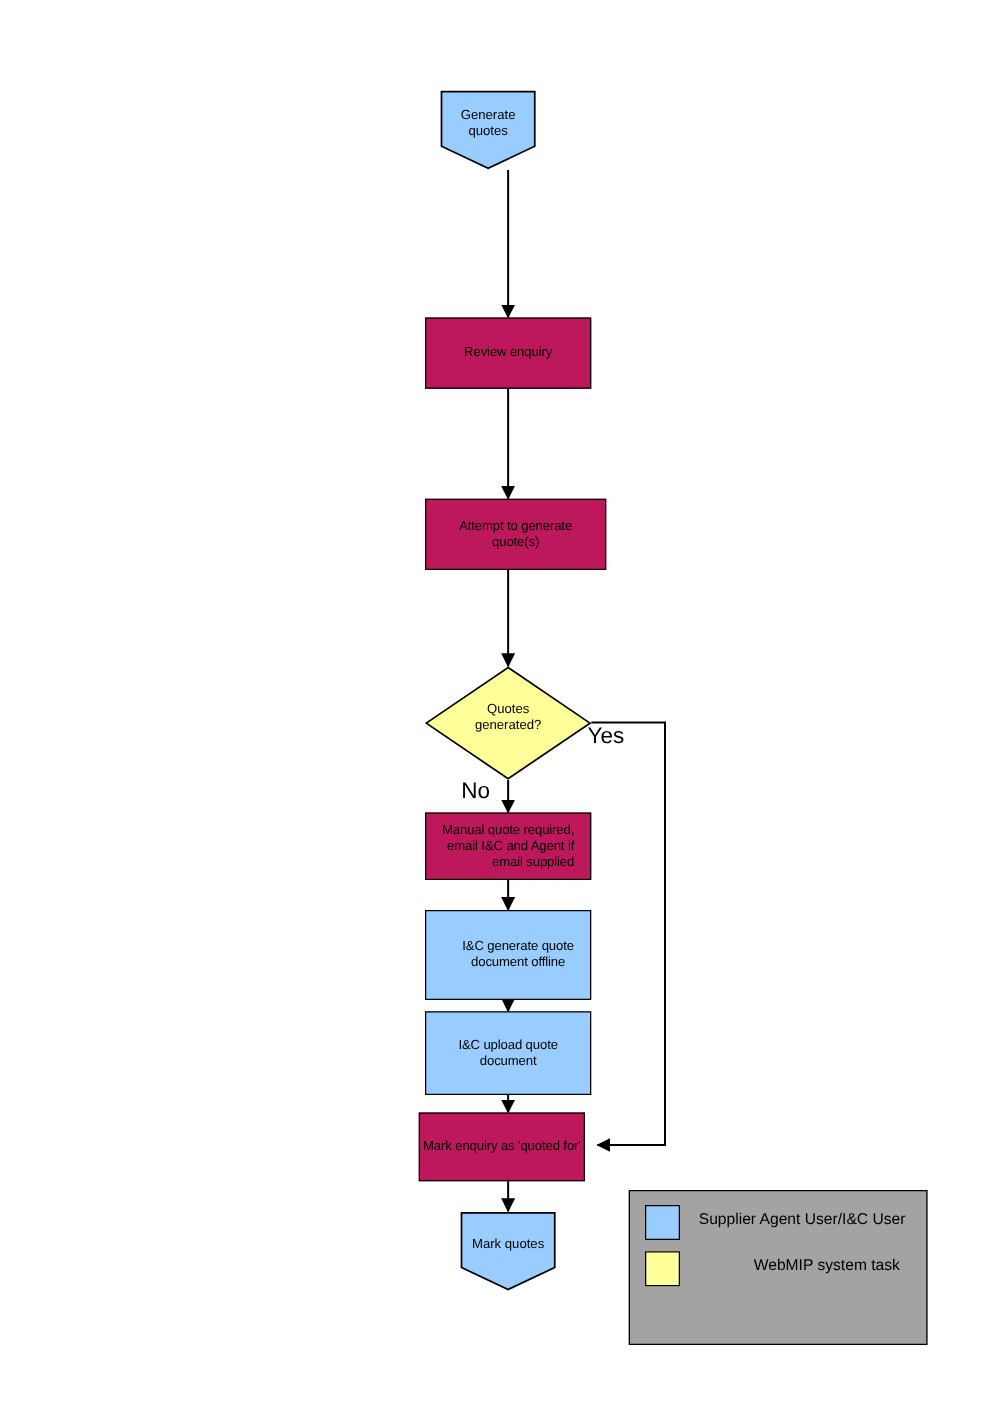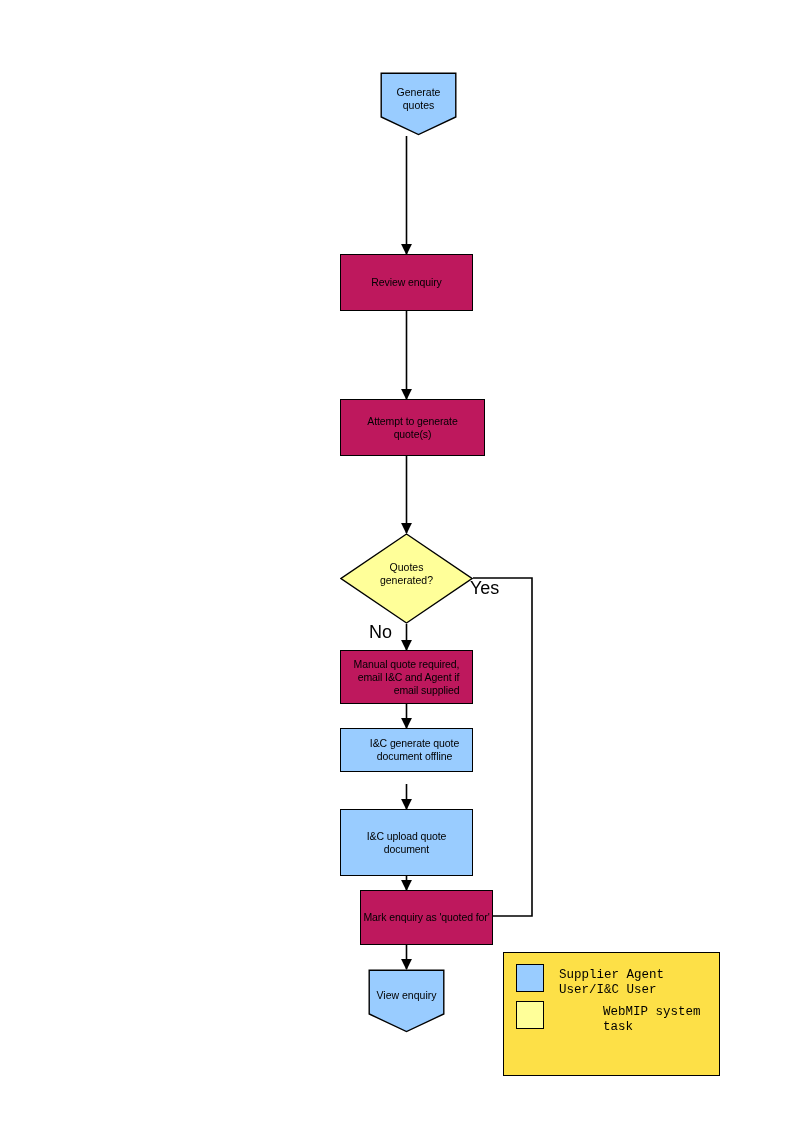--- a/index.html
+++ b/index.html
@@ -56,25 +56,24 @@
     font-size:18px;
     line-height:21px;
     color:#000;
     font-family:Liberation Sans, sans-serif;
   }
 
   
   #legend{
     position:absolute;
     left:503px;top:952px;
-    width:217px;height:124px;
+    width:239px;height:124px;
     border:1.2px solid #000;
-    background:#fde047;
+    background:#a3a3a3;
     box-sizing:border-box;
-    font-family:Liberation Mono, monospace;
   }
   .legend-row{
     position:absolute;
     display:flex;
     align-items:flex-start;
   }
   .swatch{
     width:28px;height:28px;
     border:1.2px solid #000;
     box-sizing:border-box;
@@ -118,21 +117,21 @@
       <line x1="406.5" y1="784" x2="406.5" y2="809" marker-end="url(#arrow)"></line>
 
       <line x1="406.5" y1="865" x2="406.5" y2="890" marker-end="url(#arrow)"></line>
 
       <line x1="406.5" y1="945" x2="406.5" y2="969" marker-end="url(#arrow)"></line>
 
       <path d="M 473 578 L 532 578 L 532 916 L 478 916" marker-end="url(#arrow)"></path>
     </g>
   </svg>
 
-  <div class="penta" style="left:380px;top:72px;">
+  <div class="penta" style="left:352px;top:72px;">
     <svg width="77" height="64" viewBox="0 0 77 64" xmlns="http://www.w3.org/2000/svg">
       <polygon points="1.2,1.2 75.8,1.2 75.8,45 38.5,62.6 1.2,45" fill="#99ccff" stroke="#000" stroke-width="1.4"></polygon>
     </svg>
     <div class="lbl">Generate<br>quotes</div>
   </div>
 
   <div class="node rect yellow" style="left:340px;top:254px;width:133px;height:57px;">
     <span>Review enquiry</span>
   </div>
 
@@ -148,37 +147,37 @@
   </div>
 
   <div class="edge-label" style="left:470px;top:578px;">Yes</div>
 
   <div class="edge-label" style="left:369px;top:622px;">No</div>
 
   <div class="node rect yellow" style="left:340px;top:650px;width:133px;height:54px;text-align:right;">
     <span>Manual quote required,<br>email I&amp;C and Agent if<br>email supplied</span>
   </div>
 
-  <div class="node rect blue" style="left:340px;top:728px;width:133px;height:44px;padding-left:16px;">
+  <div class="node rect blue" style="left:340px;top:728px;width:133px;height:72px;padding-left:16px;">
     <span>I&amp;C generate quote<br>document offline</span>
   </div>
 
   <div class="node rect blue" style="left:340px;top:809px;width:133px;height:67px;">
     <span>I&amp;C upload quote<br>document</span>
   </div>
 
-  <div class="node rect yellow" style="left:360px;top:890px;width:133px;height:55px;">
+  <div class="node rect yellow" style="left:335px;top:890px;width:133px;height:55px;">
     <span>Mark enquiry as 'quoted for'</span>
   </div>
 
   <div class="penta" style="left:368px;top:969px;">
     <svg width="77" height="64" viewBox="0 0 77 64" xmlns="http://www.w3.org/2000/svg">
       <polygon points="1.2,1.2 75.8,1.2 75.8,45 38.5,62.6 1.2,45" fill="#99ccff" stroke="#000" stroke-width="1.4"></polygon>
     </svg>
-    <div class="lbl" style="top:20px;">View enquiry</div>
+    <div class="lbl" style="top:20px;">Mark quotes</div>
   </div>
 
   <div id="legend">
     <div class="legend-row" style="left:12px;top:11px;">
       <div class="swatch sw-blue"></div>
       <div class="legend-text">Supplier Agent User/I&amp;C User</div>
     </div>
     <div class="legend-row" style="left:12px;top:48px;gap:44px;">
       <div class="swatch sw-yellow"></div>
       <div class="legend-text">WebMIP system task</div>

